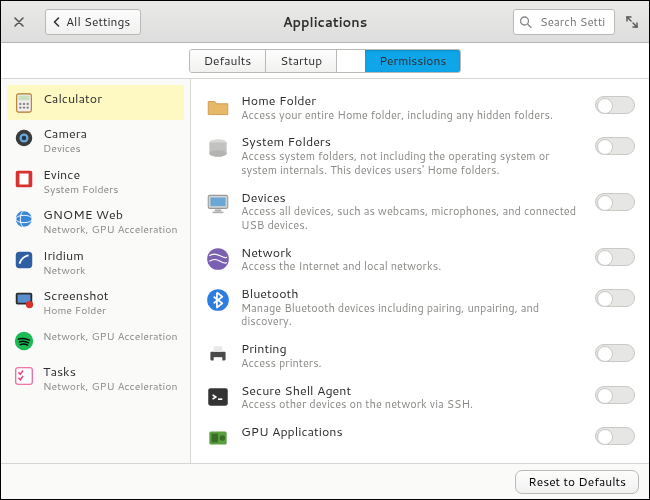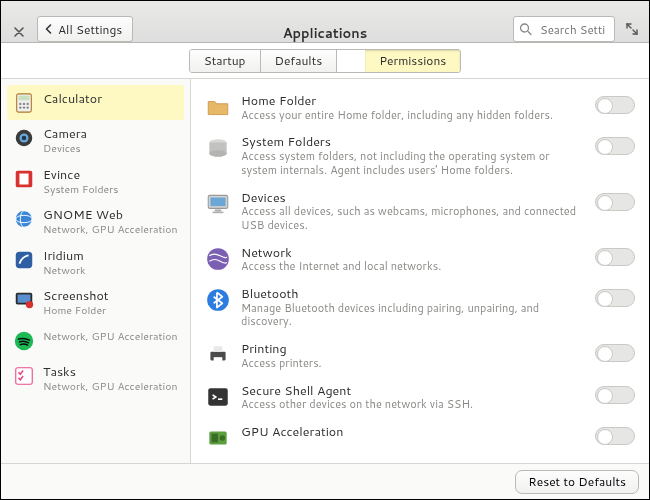--- a/index.html
+++ b/index.html
@@ -1,30 +1,30 @@
 <!DOCTYPE html>
 <html><head>
 <meta charset="utf-8">
 <style>
   * { box-sizing: border-box; margin: 0; padding: 0; font-family: "Cantarell", "Helvetica Neue", Arial, sans-serif; }
   body { width: 650px; height: 500px; background: #fff; overflow: hidden; font-size: 12px; color: #2e2e2e; border: 1px solid #000; }
-  .headerbar { height: 42px; background: linear-gradient(#e9e9e7, #dedede); border-bottom: 1px solid #b6b6b3; display: flex; align-items: flex-end; padding: 0 8px; gap: 8px; position: relative; }
+  .headerbar { height: 42px; background: linear-gradient(#e9e9e7, #dedede); border-bottom: 1px solid #b6b6b3; display: flex; align-items: center; padding: 0 8px; gap: 16px; position: relative; }
   .close-btn { width: 20px; height: 20px; display: flex; align-items: center; justify-content: center; color: #4a4a4a; font-size: 12px; border-radius: 3px; cursor: pointer; }
   .back-btn { height: 26px; padding: 0 10px 0 6px; background: linear-gradient(#fdfdfd,#f1f1f0); border: 1px solid #b9b9b6; border-radius: 3px; display: flex; align-items: center; gap: 4px; font-size: 12px; color: #2e2e2e; cursor: pointer; }
   .title { position: absolute; left: 0; right: 0; text-align: center; font-weight: 600; font-size: 13px; pointer-events: none; }
   .header-right { margin-left: auto; display: flex; align-items: center; gap: 8px; }
   .search-wrap { position: relative; }
   .search-input { width: 102px; height: 26px; padding: 0 8px 0 26px; border: 1px solid #b9b9b6; border-radius: 3px; background: #fff; font-size: 11.5px; color: #666; }
   .search-icon { position: absolute; left: 6px; top: 50%; transform: translateY(-50%); color: #888; }
   .maximize { width: 18px; height: 18px; color: #4a4a4a; cursor: pointer; display: flex; align-items: center; justify-content: center; }
   .tabs-row { height: 36px; display: flex; align-items: center; justify-content: center; border-bottom: 1px solid #d6d6d3; }
   .segmented { display: flex; border: 1px solid #b9b9b6; border-radius: 3px; overflow: hidden; height: 24px; }
   .segmented button { background: linear-gradient(#fdfdfd,#f1f1f0); border: none; border-right: 1px solid #b9b9b6; padding: 0 14px; font-size: 12px; cursor: pointer; color: #2e2e2e; }
   .segmented button:last-child { border-right: none; }
-  .segmented button.active { background: #fef9c3; box-shadow: inset 0 1px 2px rgba(0,0,0,0.15); margin-left: 28px; }
+  .segmented button.active { background: #0ea5e9; box-shadow: inset 0 1px 2px rgba(0,0,0,0.15); margin-left: 28px; }
   .content { display: flex; height: calc(100% - 42px - 36px - 36px); }
   .sidebar { width: 190px; border-right: 1px solid #d6d6d3; background: #fafaf9; padding: 6px; overflow: auto; }
   .app-item { display: flex; align-items: flex-start; gap: 8px; padding: 6px 6px; border-radius: 2px; cursor: pointer; }
   .app-item.selected { background: #fef9c3; }
   .app-icon { width: 22px; height: 22px; border-radius: 4px; flex-shrink: 0; display: flex; align-items: center; justify-content: center; margin-top: 1px; }
   .app-label { font-size: 12.5px; font-weight: 500; color: #2e2e2e; line-height: 1.2; }
   .app-sub { font-size: 10.5px; color: #8a8a87; line-height: 1.2; margin-top: 1px; }
   .perm-list { flex: 1; padding: 8px 12px; overflow: auto; background: #fff; }
   .perm-row { display: flex; align-items: flex-start; gap: 10px; padding: 6px 2px; }
   .perm-icon { width: 26px; height: 26px; border-radius: 4px; flex-shrink: 0; display: flex; align-items: center; justify-content: center; margin-top: 1px; }
@@ -65,22 +65,22 @@
       <svg width="12" height="12" viewBox="0 0 12 12">
           <path d="M1 5 L1 1 L5 1 M11 7 L11 11 L7 11" stroke="#555" stroke-width="1.4" fill="none" stroke-linecap="round"></path>
           <path d="M1 1 L5 5 M11 11 L7 7" stroke="#555" stroke-width="1.4" stroke-linecap="round"></path>
         </svg>
     </div>
   </div>
 </div>
 
 <div class="tabs-row">
   <div class="segmented" id="tabs">
+      <button>Defaults</button>
       <button>Startup</button>
-      <button>Defaults</button>
       <button class="active">Permissions</button>
     </div>
 </div>
 
 <div class="content">
   <div class="sidebar" id="sidebar">
       <div class="app-item selected">
         <div class="app-icon">
           <svg width="22" height="22" viewBox="0 0 24 24">
             <rect x="4" y="2" width="16" height="20" rx="2" fill="#efefef" stroke="#b07a2a" stroke-width="1.2"></rect>
@@ -201,21 +201,21 @@
       <div class="perm-row">
         <div class="perm-icon">
           <svg width="26" height="26" viewBox="0 0 24 24">
             <ellipse cx="12" cy="7" rx="8" ry="3" fill="#d8d8d6"></ellipse>
             <path d="M4 7 L4 17 A8 3 0 0 0 20 17 L20 7" fill="#c2c2c0"></path>
             <ellipse cx="12" cy="17" rx="8" ry="3" fill="#b4b4b2"></ellipse>
           </svg>
         </div>
         <div class="perm-text">
           <div class="perm-title">System Folders</div>
-          <div class="perm-desc">Access system folders, not including the operating system or system internals. Agent includes users' Home folders.</div>
+          <div class="perm-desc">Access system folders, not including the operating system or system internals. This devices users' Home folders.</div>
         </div>
         <div class="toggle"></div>
       </div>
       <div class="perm-row">
         <div class="perm-icon">
           <svg width="26" height="26" viewBox="0 0 24 24">
             <rect x="3" y="4" width="18" height="12" rx="1.5" fill="#d4d4d2" stroke="#999"></rect>
             <rect x="5" y="6" width="14" height="8" fill="#6aa7d6"></rect>
             <rect x="9" y="17" width="6" height="2" fill="#b0b0ae"></rect>
             <rect x="7" y="19" width="10" height="1.5" fill="#b0b0ae"></rect>
@@ -283,21 +283,21 @@
       </div>
       <div class="perm-row">
         <div class="perm-icon">
           <svg width="26" height="26" viewBox="0 0 24 24">
             <rect x="4" y="6" width="16" height="12" rx="1.5" fill="#5a9e3d"></rect>
             <rect x="6" y="8" width="6" height="8" fill="#3a6e26"></rect>
             <circle cx="16" cy="12" r="2.5" fill="#3a6e26"></circle>
           </svg>
         </div>
         <div class="perm-text">
-          <div class="perm-title">GPU Acceleration</div>
+          <div class="perm-title">GPU Applications</div>
         </div>
         <div class="toggle"></div>
       </div>
     </div>
 </div>
 
 <div class="footer">
   <button class="reset-btn">Reset to Defaults</button>
 </div>
 

